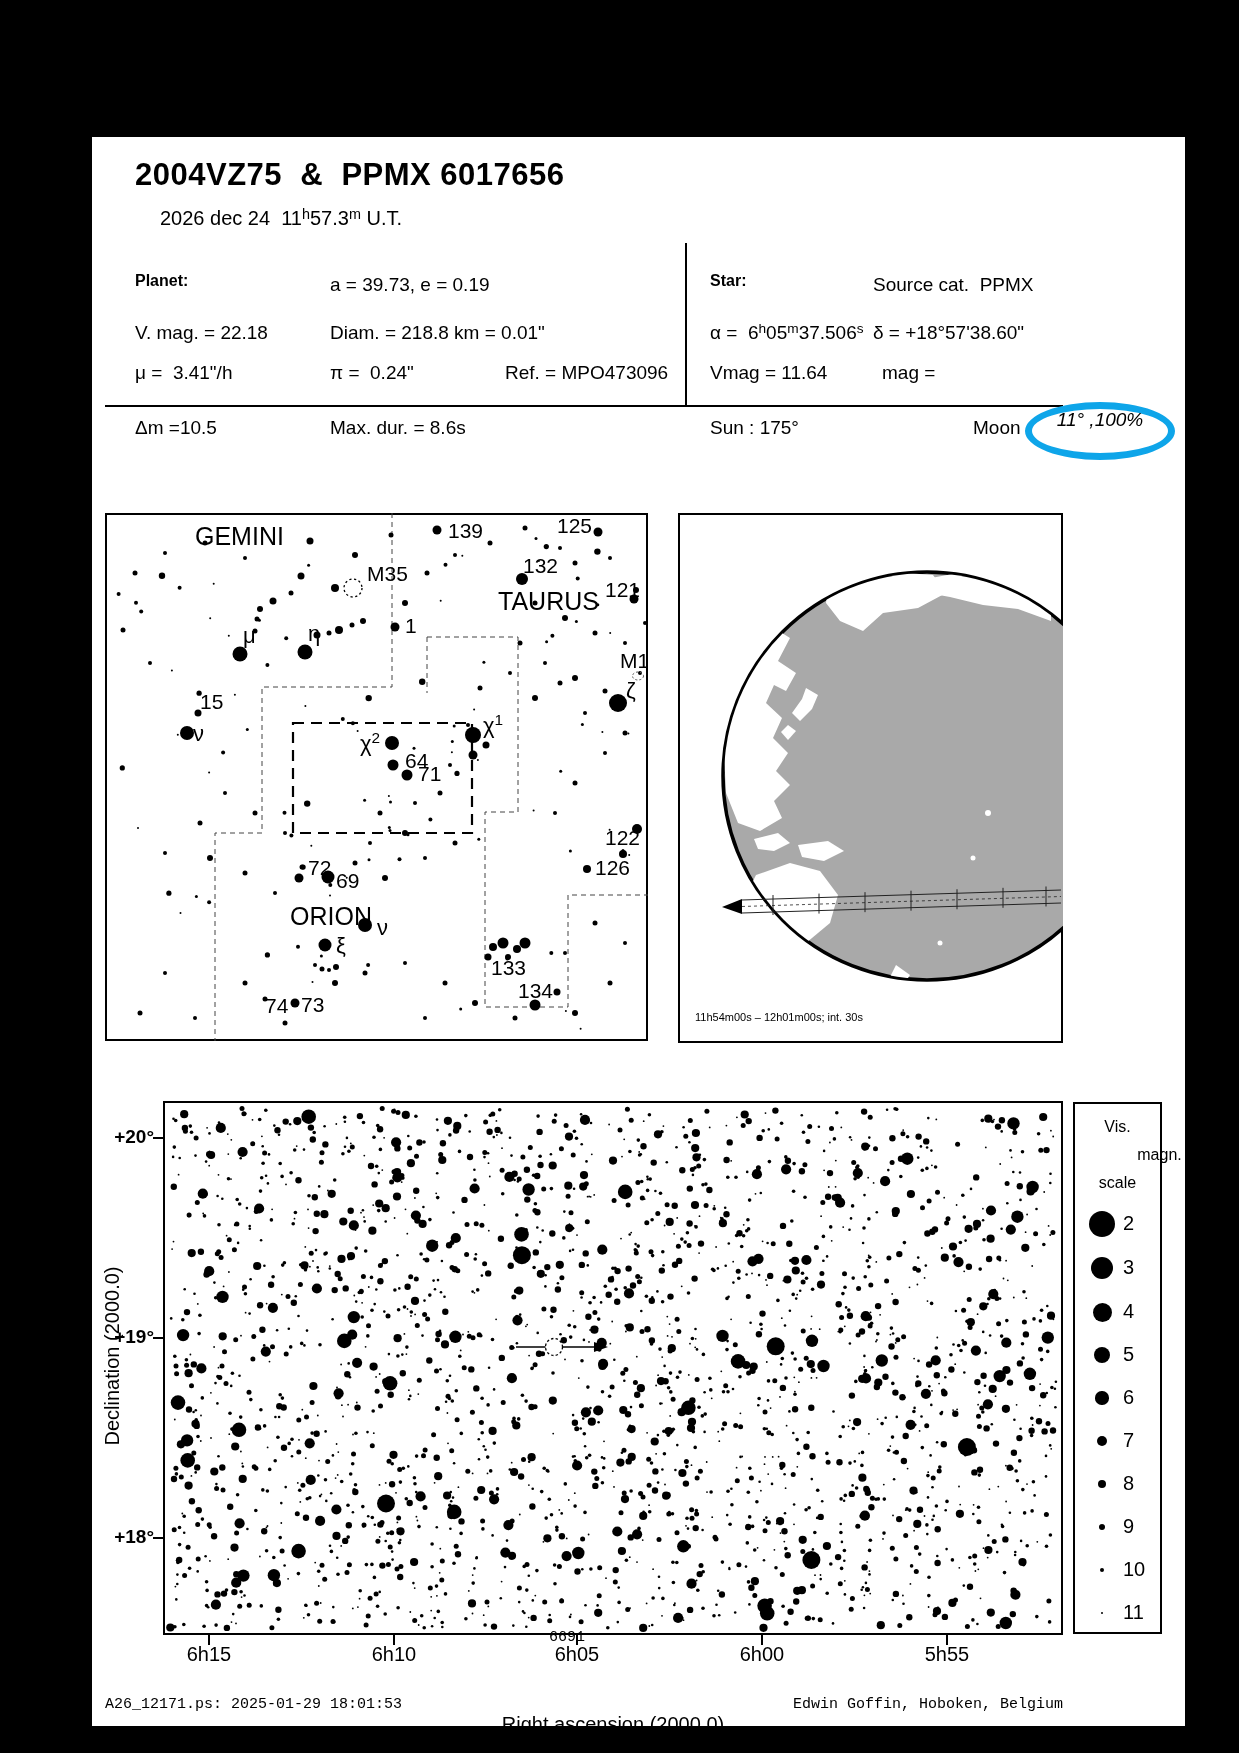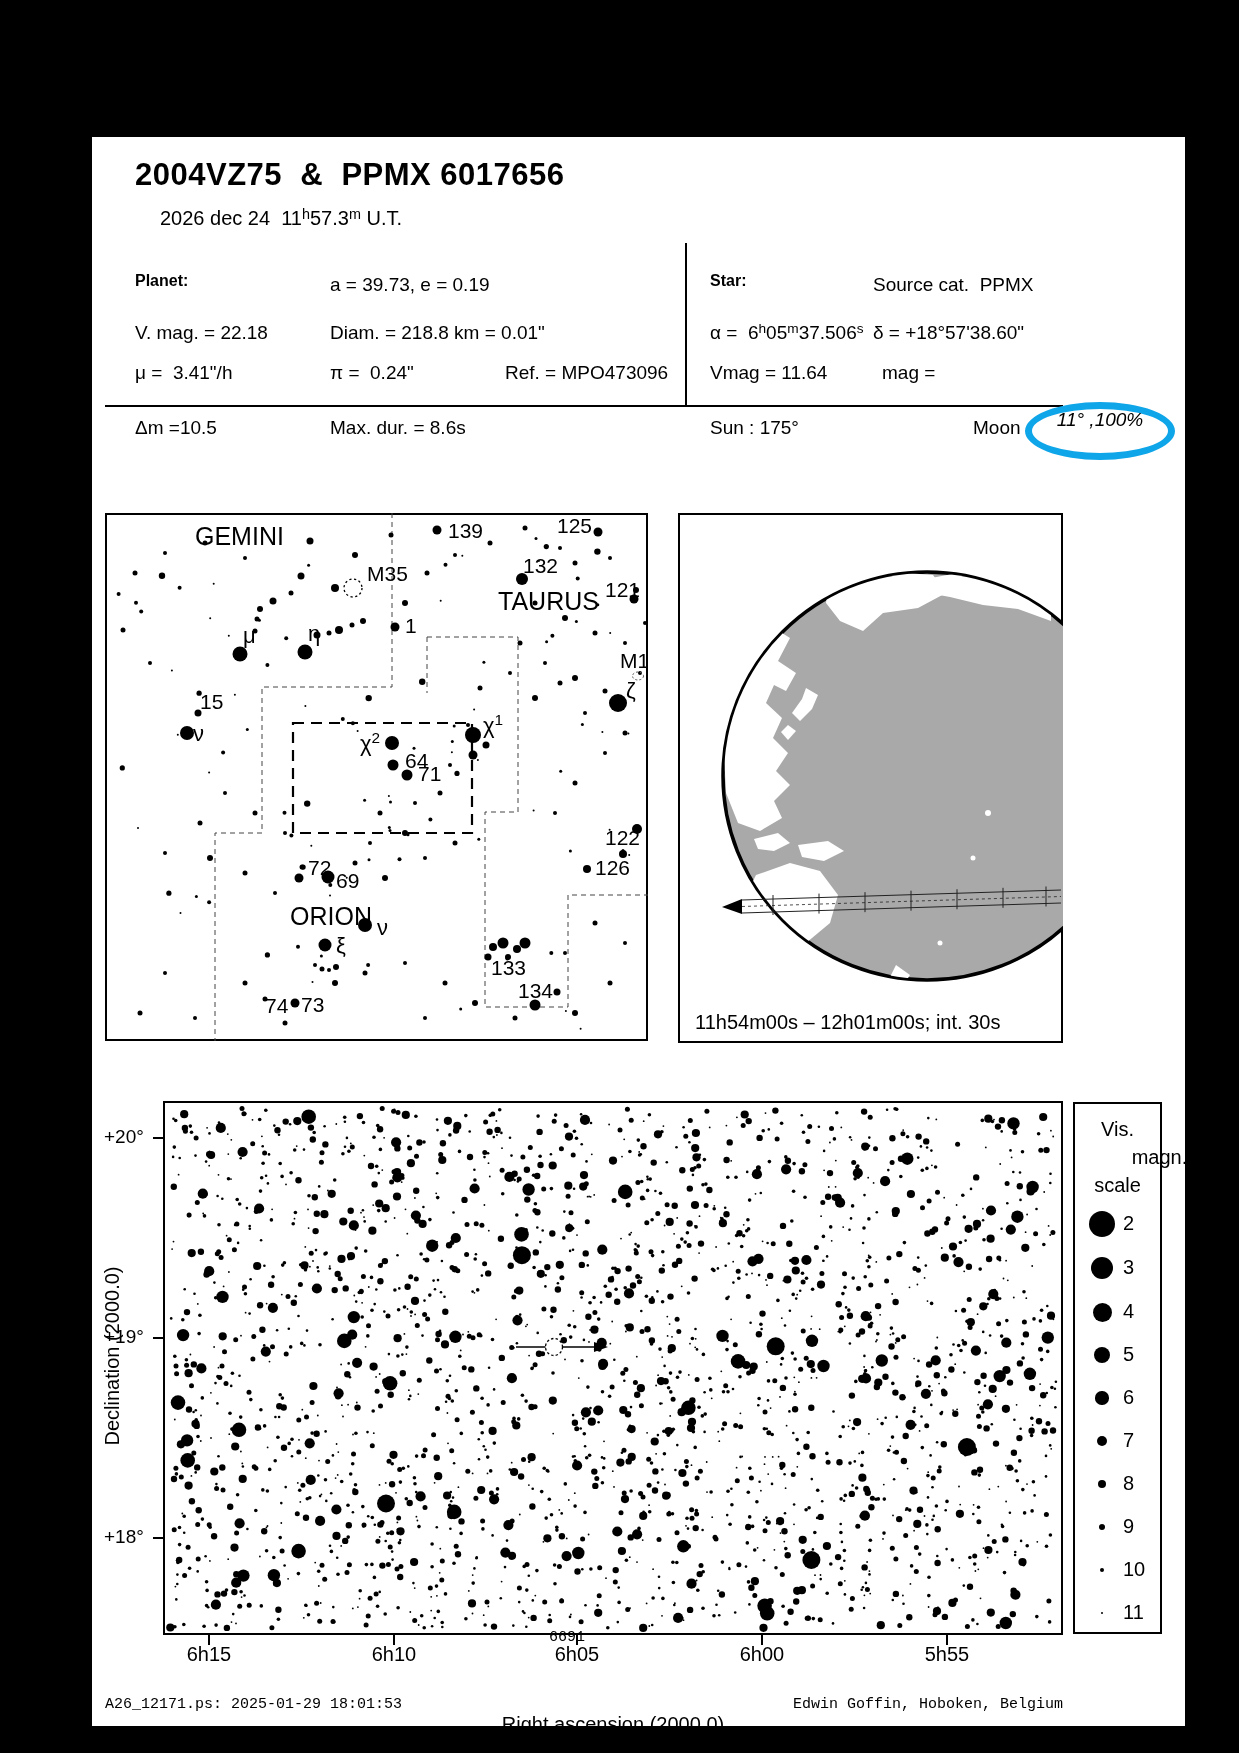--- a/index.html
+++ b/index.html
@@ -11,27 +11,27 @@
   .b{font-weight:bold;}
   .t19{font-size:19px;} .t20{font-size:16px;}
   .title{font-size:31px;font-weight:bold;letter-spacing:.5px;}
   .subtitle{font-size:20px;}
   .sup{position:relative;top:-0.45em;font-size:72%;}
   .hline{position:absolute;background:#000;height:2px;}
   .vline{position:absolute;background:#000;width:2px;}
   .ellipse{position:absolute;border:7px solid #0ea5e9;border-radius:50%;
            box-sizing:border-box;display:flex;align-items:flex-start;justify-content:center;
            background:transparent;font-style:italic;}
-  .caption17{font-size:20px;}
+  .caption17{font-size:11px;}
   .legendbox{position:absolute;border:2px solid #000;box-sizing:border-box;background:#fff;}
-  .legend-title{position:absolute;width:100%;text-align:center;font-size:20px;}
+  .legend-title{position:absolute;width:100%;text-align:center;font-size:16px;}
   .legend-dot{position:absolute;background:#000;border-radius:50%;}
   .legend-lab{position:absolute;font-size:20px;}
   .ticklab{position:absolute;font-size:20px;text-align:center;width:80px;}
-  .yticklab{position:absolute;font-size:19px;text-align:left;width:50px;}
+  .yticklab{position:absolute;font-size:19px;text-align:right;width:50px;font-weight:bold;}
   .axis-title{position:absolute;font-size:20px;text-align:center;}
   .rot{transform:rotate(-90deg);}
   .footer{position:absolute;font-family:"Liberation Mono",monospace;font-size:15px;white-space:pre;}
   svg{position:absolute;}
   text{font-family:"Liberation Sans",sans-serif;}
 </style>
 </head>
 <body>
 
 <div class="page">

